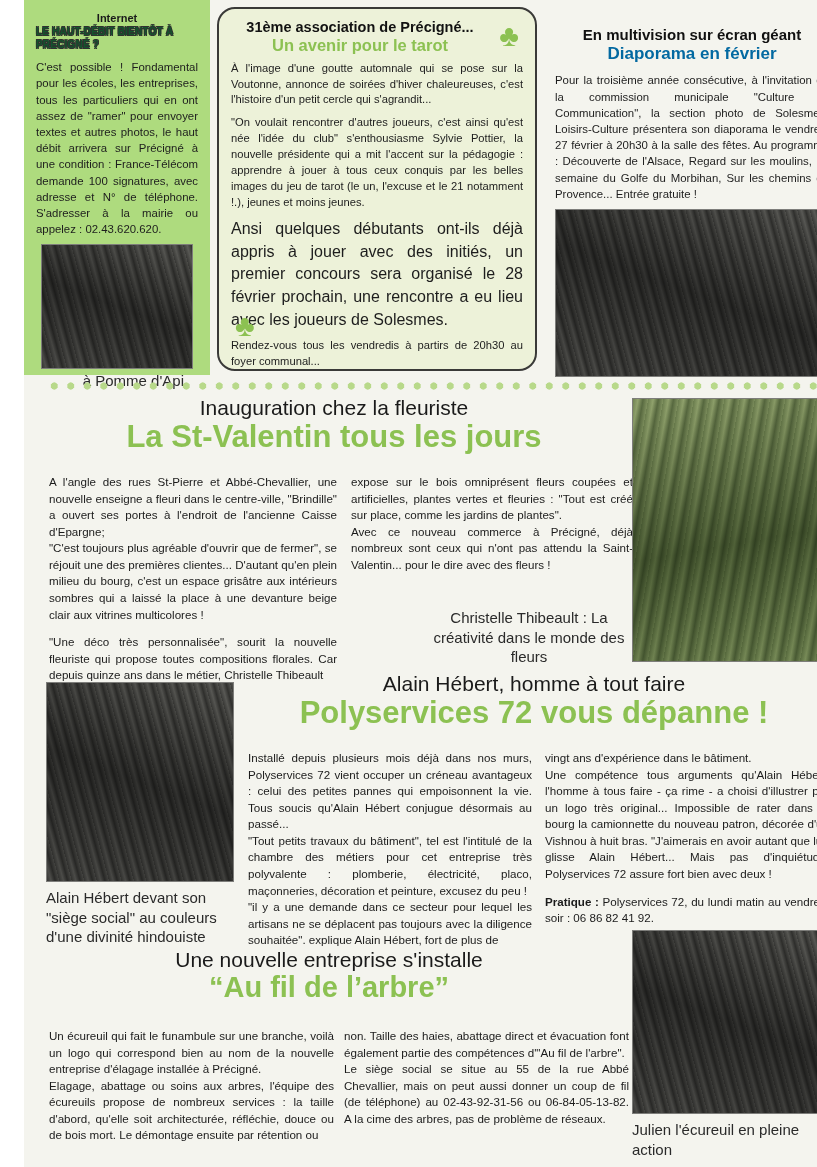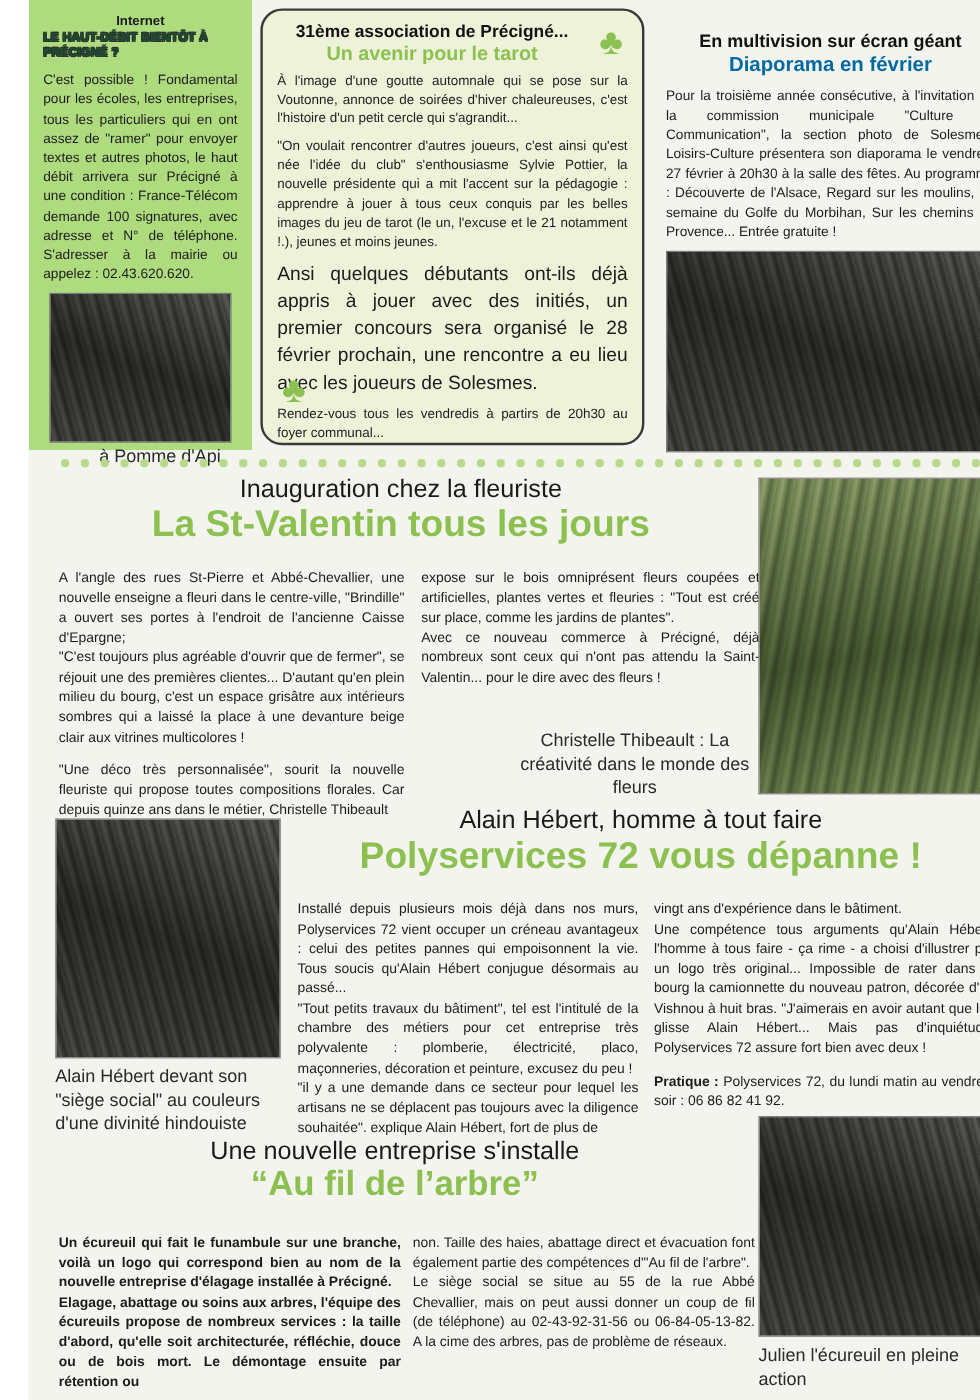--- a/index.html
+++ b/index.html
@@ -197,21 +197,21 @@
   .poly-img { position: absolute; left: 22px; top: 10px; width: 188px; height: 200px; }
   .poly-cap { position: absolute; left: 22px; top: 216px; width: 195px; }
   .poly-c1 { position: absolute; left: 224px; top: 78px; width: 284px; }
   .poly-c2 { position: absolute; left: 521px; top: 78px; width: 284px; }
 
   
   .sec-arbre { position: absolute; left: 0; top: 948px; width: 817px; height: 219px; }
   .sec-arbre .hd { position: absolute; left: 20px; top: 0; width: 570px; }
   .arbre-img { position: absolute; left: 608px; top: -18px; width: 197px; height: 184px; }
   .arbre-cap { position: absolute; left: 608px; top: 172px; width: 200px; }
-  .arbre-c1 { position: absolute; left: 25px; top: 80px; width: 285px; font-weight: bold; }
+  .arbre-c1 { position: absolute; left: 25px; top: 80px; width: 285px; }
   .arbre-c2 { position: absolute; left: 320px; top: 80px; width: 285px; }
 </style>
 </head>
 <body>
 
 <div class="page">
 
   <div class="top-band">
 
     <div class="col-internet">

